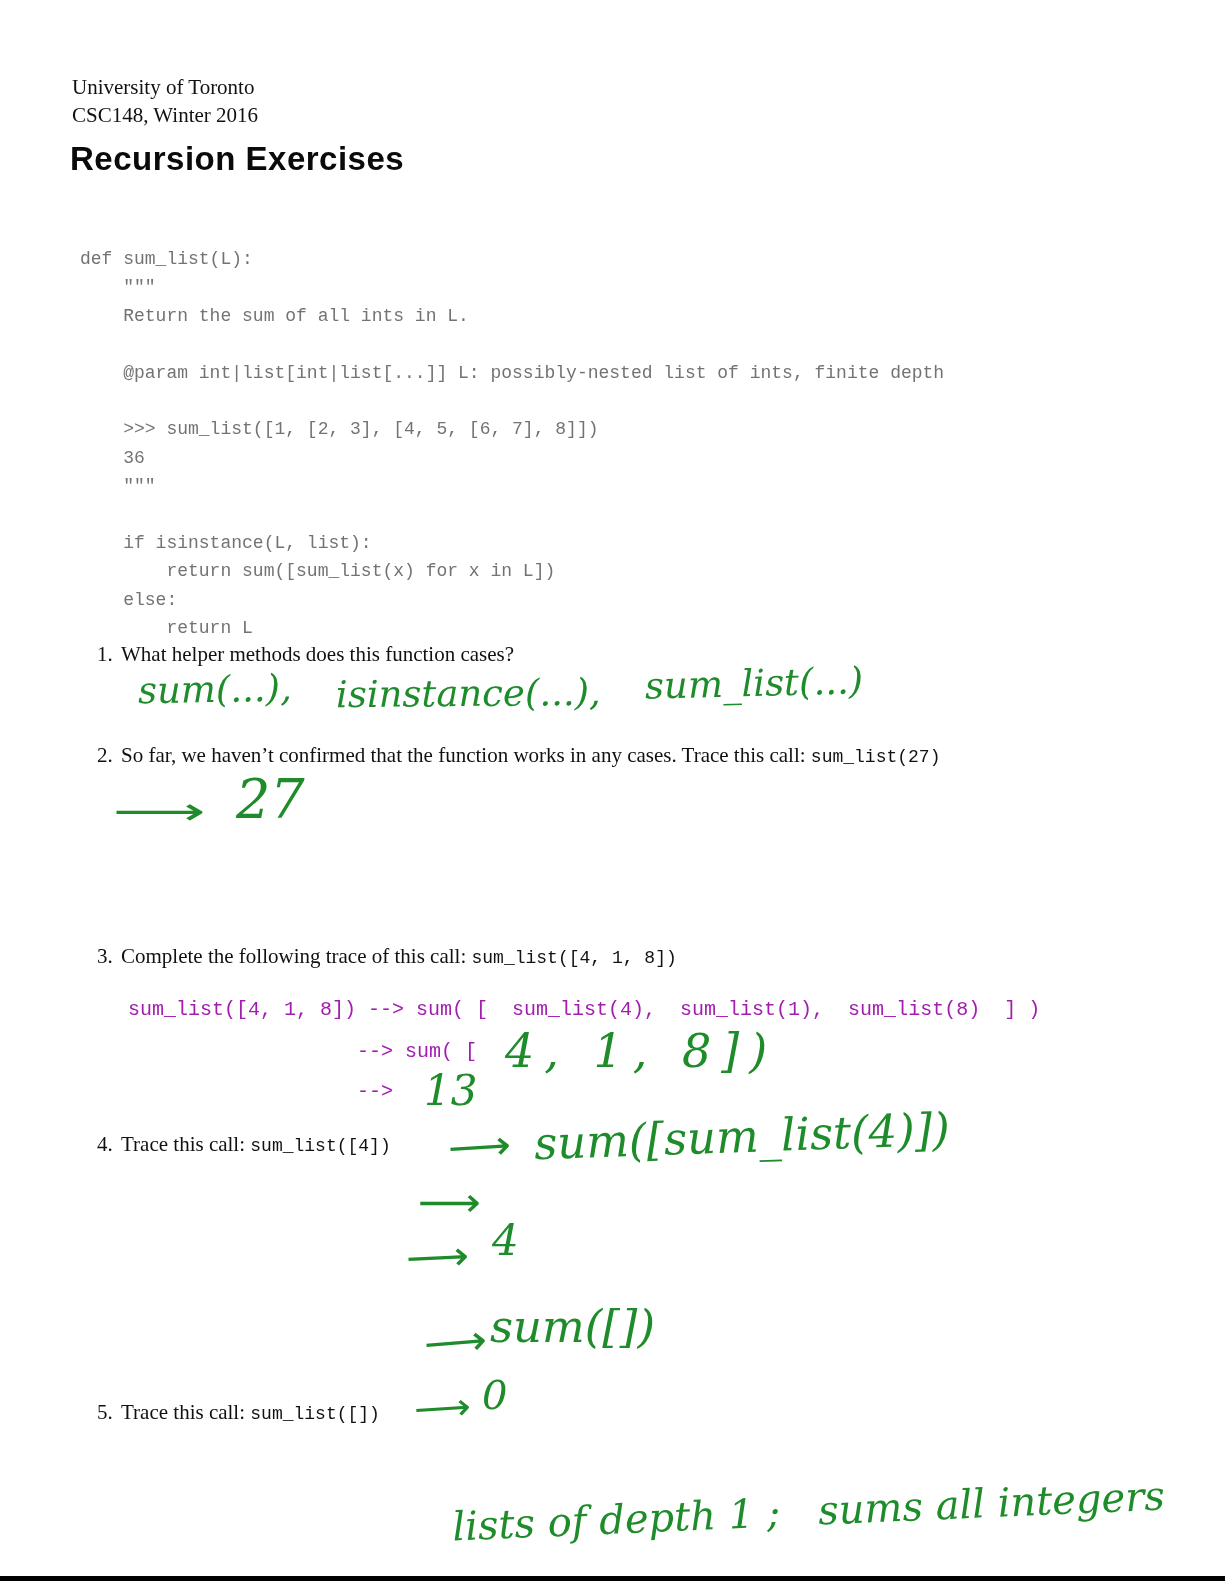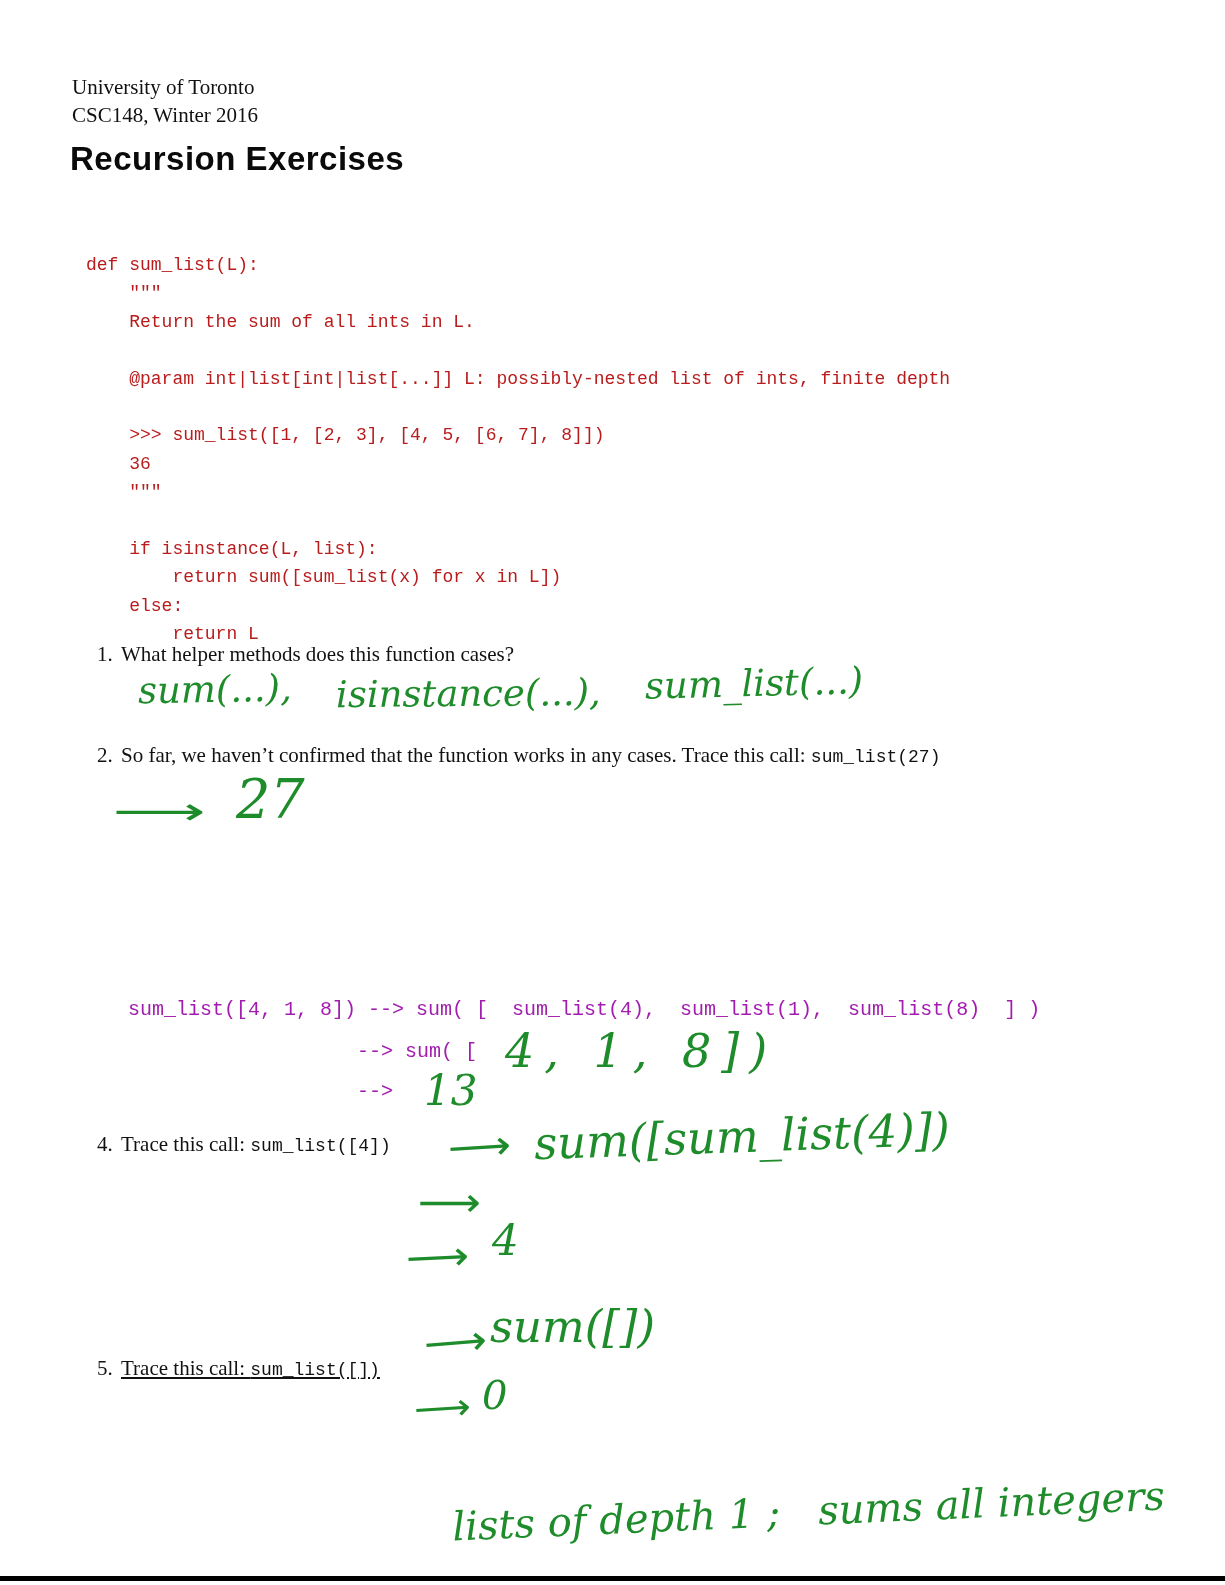--- a/index.html
+++ b/index.html
@@ -10,22 +10,22 @@
     overflow:hidden;
     font-family:"Liberation Serif", serif;
     color:#111111;
   }
   .abs{position:absolute;}
   .serif{font-family:"Liberation Serif", serif;font-size:21px;color:#111111;white-space:pre;}
   .mono{font-family:"Liberation Mono","DejaVu Sans Mono",monospace;font-size:20px;color:#a21caf;white-space:pre;}
   .title{font-family:"Liberation Sans",sans-serif;font-weight:bold;font-size:33px;letter-spacing:0.5px;color:#0a0a0a;}
   .codeblock{
     font-family:"Liberation Mono","DejaVu Sans Mono",monospace;
-    font-size:18px;line-height:28.4px;color:#b91c1c;
-    white-space:pre;margin:14px;
+    font-size:18px;line-height:28.4px;color:#737373;
+    white-space:pre;margin:8px;
   }
   .qrow{white-space:pre;}
   .qnum{display:inline-block;min-width:24px;}
   .qmono{font-family:"Liberation Mono","DejaVu Sans Mono",monospace;font-size:18px;}
   .hand{
     font-family:"DejaVu Serif", serif;
     font-style:italic;
     color:#1f8c2b;
     white-space:pre;
   }
@@ -64,34 +64,35 @@
 
   <div class="abs serif qrow" style="left:97px;top:642px;"><span class="qnum">1.</span><span>What helper methods does this function cases?</span></div>
   <div class="abs hand" style="left:138px;top:668px;font-size:37px;transform:rotate(-1deg);">sum(...),</div>
   <div class="abs hand" style="left:336px;top:672px;font-size:37px;transform:rotate(-0.5deg);">isinstance(...),</div>
   <div class="abs hand" style="left:645px;top:662px;font-size:37px;transform:rotate(-1.5deg);">sum_list(...)</div>
 
   <div class="abs serif qrow" style="left:97px;top:743px;"><span class="qnum">2.</span><span>So far, we haven’t confirmed that the function works in any cases. Trace this call: </span><span class="qmono">sum_list(27)</span></div>
   <span class="abs arrow" style="left:113px;top:792px;font-size:38px;transform:scaleX(1.7);">⟶</span>
   <div class="abs hand" style="left:236px;top:768px;font-size:54px;">27</div>
 
+  <div class="abs serif qrow" style="left:97px;top:944px;"><span class="qnum">3.</span><span>Complete the following trace of this call: </span><span class="qmono">sum_list([4, 1, 8])</span></div>
   <div class="abs mono" style="left:128px;top:998px;">sum_list([4, 1, 8]) --&gt; sum( [  sum_list(4),  sum_list(1),  sum_list(8)  ] )</div>
   <div class="abs mono" style="left:357px;top:1040px;font-family:Liberation Mono, monospace;">--&gt; sum( [</div>
   <div class="abs hand" style="left:505px;top:1024px;font-size:46px;letter-spacing:10px;">4, 1, 8])</div>
   <div class="abs mono" style="left:357px;top:1080px;">--&gt;</div>
   <div class="abs hand" style="left:424px;top:1066px;font-size:42px;">13</div>
 
   <div class="abs serif qrow" style="left:97px;top:1132px;"><span class="qnum">4.</span><span>Trace this call: </span><span class="qmono">sum_list([4])</span></div>
   <span class="abs arrow" style="left:448px;top:1128px;font-size:40px;transform:scaleX(1.1) rotate(-4deg);">⟶</span>
   <div class="abs hand" style="left:534px;top:1110px;font-size:45px;transform:rotate(-2deg);">sum([sum_list(4)])</div>
   <span class="abs arrow" style="left:418px;top:1182px;font-size:40px;transform:scaleX(1.1);">⟶</span>
   <span class="abs arrow" style="left:406px;top:1238px;font-size:40px;transform:scaleX(1.1) rotate(-3deg);">⟶</span>
   <div class="abs hand" style="left:492px;top:1216px;font-size:42px;">4</div>
 
-  <div class="abs serif qrow" style="left:97px;top:1356px;text-decoration:underline;"><span class="qnum">5.</span><span>Trace this call: </span><span class="qmono">sum_list([])</span></div>
+  <div class="abs serif qrow" style="left:97px;top:1400px;"><span class="qnum">5.</span><span>Trace this call: </span><span class="qmono">sum_list([])</span></div>
   <span class="abs arrow" style="left:424px;top:1324px;font-size:40px;transform:scaleX(1.1) rotate(-5deg);">⟶</span>
   <div class="abs hand" style="left:490px;top:1300px;font-size:45px;">sum([])</div>
   <span class="abs arrow" style="left:414px;top:1392px;font-size:36px;transform:scaleX(1.1) rotate(-4deg);">⟶</span>
   <div class="abs hand" style="left:482px;top:1372px;font-size:40px;">0</div>
 
   <div class="abs hand" style="left:452px;top:1488px;font-size:40px;transform:rotate(-2.5deg);">lists of depth 1 ;   sums all integers</div>
 
   <div class="abs rule" style="left:0px;top:1576px;width:1225px;height:5px;"></div>
 
 </div>

